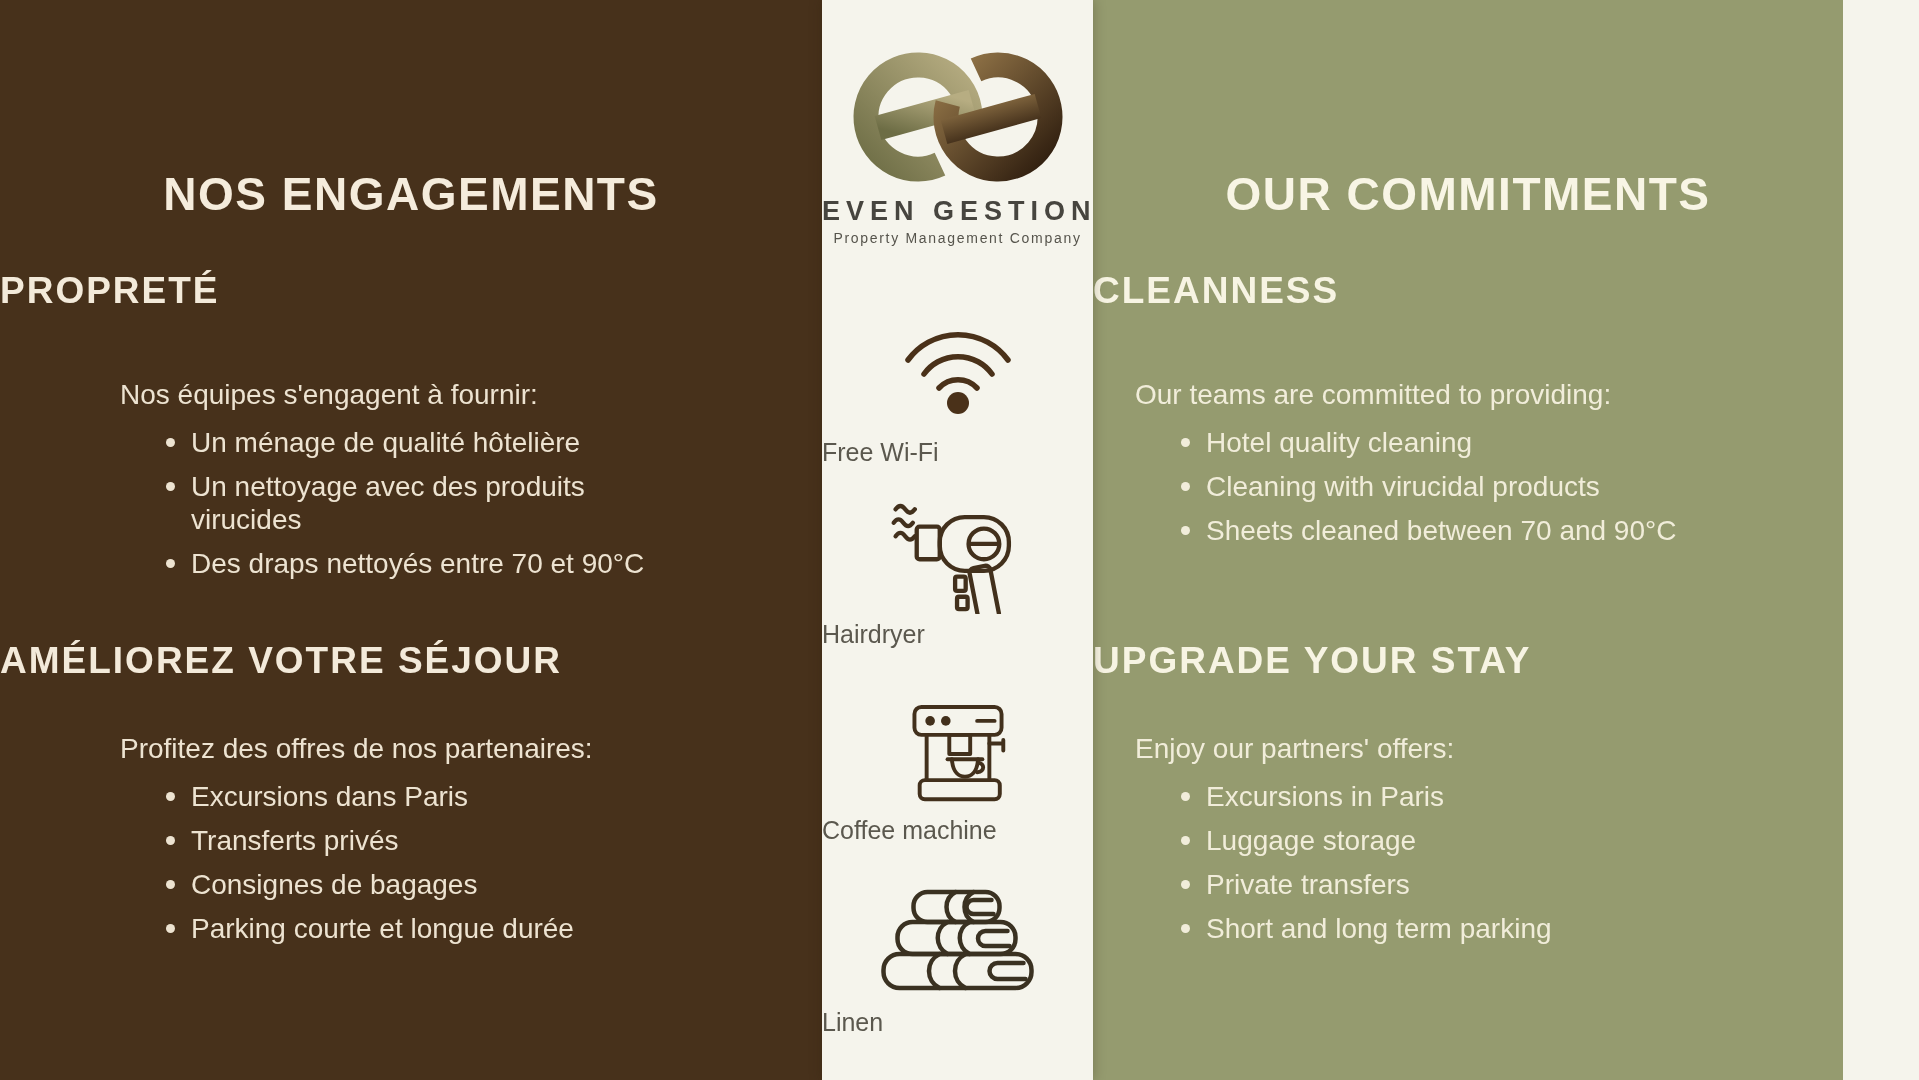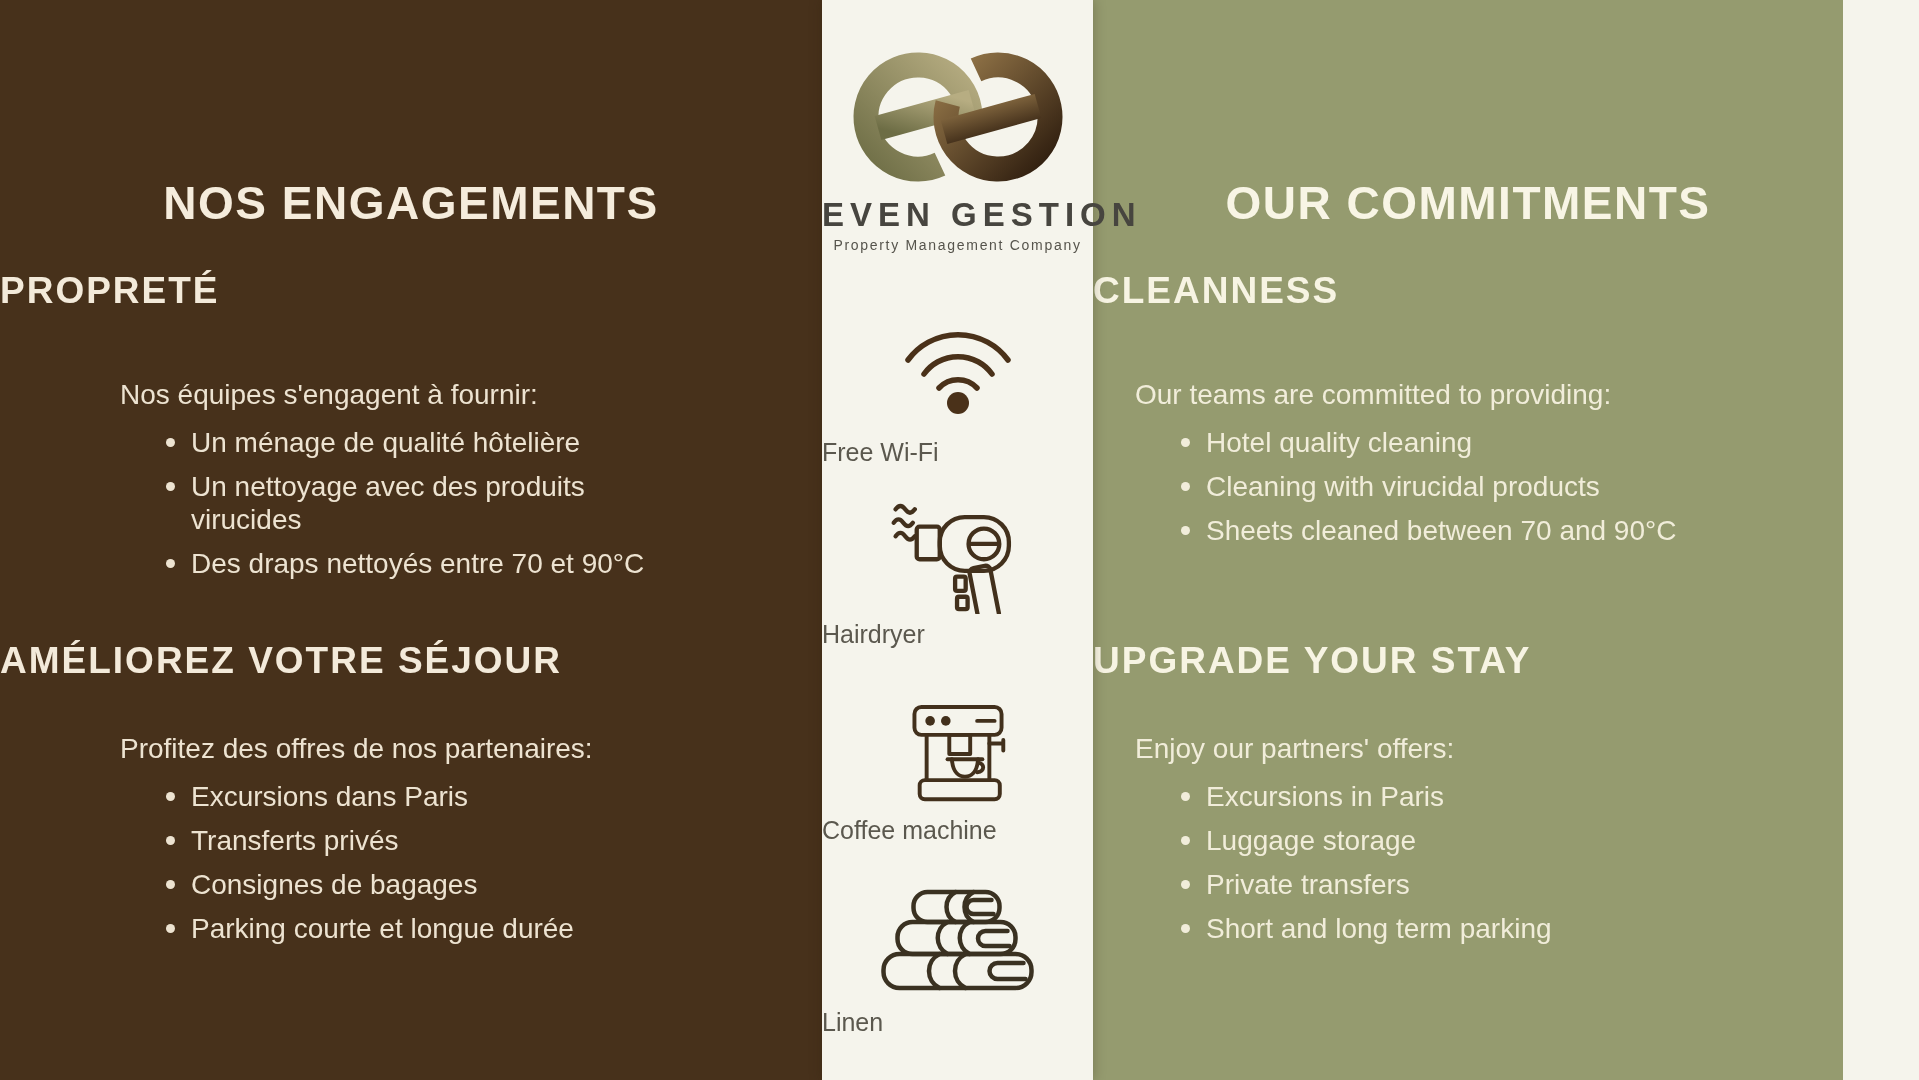--- a/index.html
+++ b/index.html
@@ -7,21 +7,21 @@
     width:1919px;height:1080px;overflow:hidden;display:flex;
     font-family:"Liberation Sans", sans-serif;
     background:#F5F4EC;
   }
   .panel{position:relative;height:1080px}
   .panel-left{width:822px;background:#47311B;color:#EDE3D1}
   .panel-center{width:271px;background:#F5F4EC;box-shadow:0 0 12px rgba(40,30,10,.28);z-index:2}
   .panel-right{width:750px;background:#959B6F;color:#F1EDDA}
 
   .panel-title{
-    position:absolute;top:160px;left:0;right:0;margin:16px;
+    position:absolute;top:160px;left:0;right:0;margin:7px;
     text-align:center;font-size:46px;font-weight:700;letter-spacing:1.5px;
     color:#F5ECDC;
   }
   .panel-right .panel-title{color:#F8F5E5}
 
   .section{position:absolute;left:0;right:0}
   .sec-1{top:268px}
   .sec-2{top:638px}
   .sec-heading{
     margin:0;text-align:left;font-weight:700;font-size:37px;line-height:46px;
@@ -38,21 +38,21 @@
   .bullet-list li{
     position:relative;padding-left:27px;font-size:28px;line-height:33px;margin-bottom:11px;
   }
   .bullet-list li::before{
     content:"";position:absolute;left:2px;top:12px;width:9px;height:9px;border-radius:50%;
     background:currentColor;
   }
 
   
   .logo-block{position:absolute;top:44px;left:0;right:0;text-align:center}
-  .logo-name{font-size:33px;font-weight:600;letter-spacing:6px;color:#47453F;margin-top:6px;white-space:nowrap}
+  .logo-name{font-size:27px;font-weight:600;letter-spacing:6px;color:#47453F;margin-top:6px;white-space:nowrap}
   .logo-tagline{font-size:14px;letter-spacing:1.7px;color:#56544C;margin-top:3px;white-space:nowrap}
 
   .amenity{position:absolute;left:0;right:0;text-align:left}
   .amenity .a-label{font-size:25px;color:#5B584E}
   .a-wifi{top:316px}   .a-wifi .a-label{margin-top:22px}
   .a-hair{top:494px}   .a-hair .a-label{margin-top:6px}
   .a-coffee{top:700px} .a-coffee .a-label{margin-top:8px}
   .a-linen{top:888px}  .a-linen .a-label{margin-top:14px}
 
   svg{display:block;margin:0 auto}

